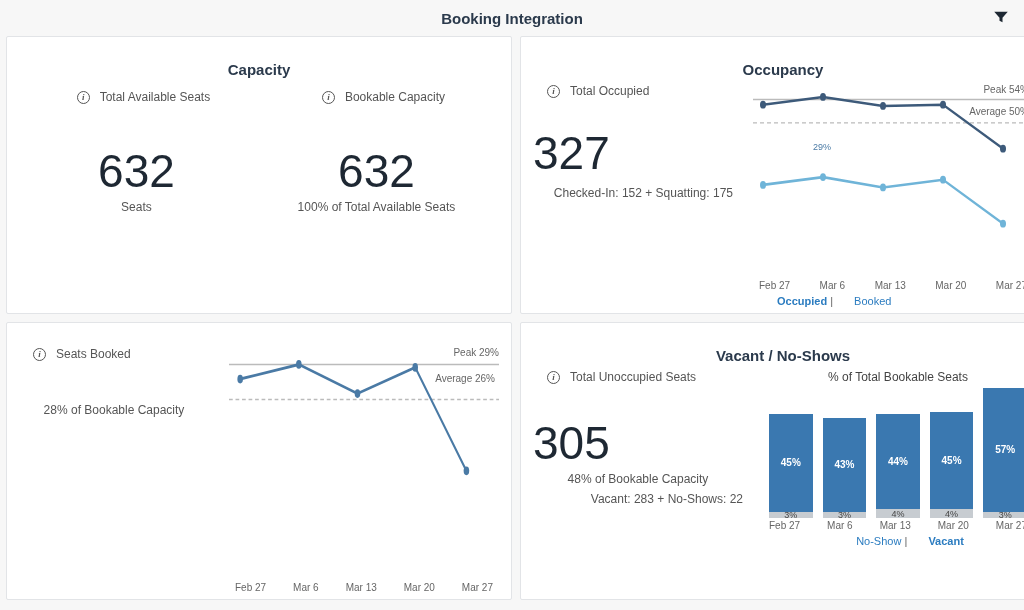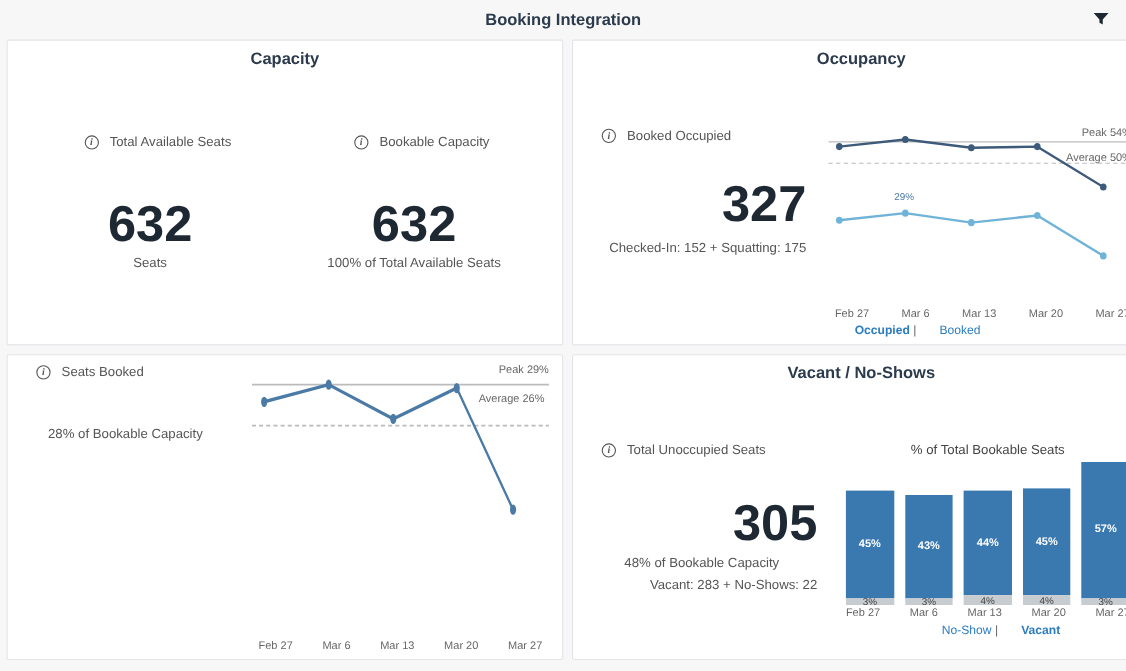--- a/index.html
+++ b/index.html
@@ -33,24 +33,23 @@
     grid-template-columns: 1fr 1fr;
     grid-template-rows: 1fr 1fr;
     gap: 8px;
     padding: 0 6px 6px 6px;
     height: 570px;
   }
   .card {
     background: #fff;
     border: 1px solid #e2e4e7;
     border-radius: 2px;
-    padding: 8px 12px 6px 12px;
+    padding: 24px 12px 6px 12px;
     display: flex;
     flex-direction: column;
-    gap: 48px;
   }
   .card-title {
     text-align: center;
     font-weight: 700;
     font-size: 15px;
     margin-bottom: 6px;
   }
   .metric-row {
     display: flex;
     gap: 20px;
@@ -79,23 +78,23 @@
     align-items: center;
     justify-content: center;
     font-size: 9px;
     font-weight: 700;
     font-family: Georgia, serif;
     font-style: italic;
     cursor: pointer;
   }
   .big-number {
     font-size: 46px;
-    font-weight: 700;
+    font-weight: 400;
     color: #1e2833;
-    text-align: right;
+    text-align: left;
   }
   .sub-label {
     font-size: 12px;
     color: #555;
     text-align: center;
     margin-top: 2px;
   }
   .sub-detail {
     font-size: 12px;
     color: #555;
@@ -222,21 +221,21 @@
       </div>
     </div>
   </div>
 
   <div class="card">
     <div class="card-title">Occupancy</div>
     <div class="metric-row">
       <div class="metric" style="width:200px">
         <div class="metric-label-row">
           <span class="info-icon">i</span>
-          <span>Booked Occupied</span>
+          <span>Total Occupied</span>
         </div>
         <div style="height:18px"></div>
         <div class="big-number">327</div>
         <div class="sub-detail">Checked-In: 152 + Squatting: 175</div>
       </div>
       <div class="chart-wrap">
         <div class="chart-area" style="height:150px">
           <span class="anno" style="top:0;right:4px">Peak  54%</span>
           <span class="anno" style="top:22px;right:4px">Average  50%</span>
           <span class="small-anno" style="top:58px;left:60px">29%</span>

